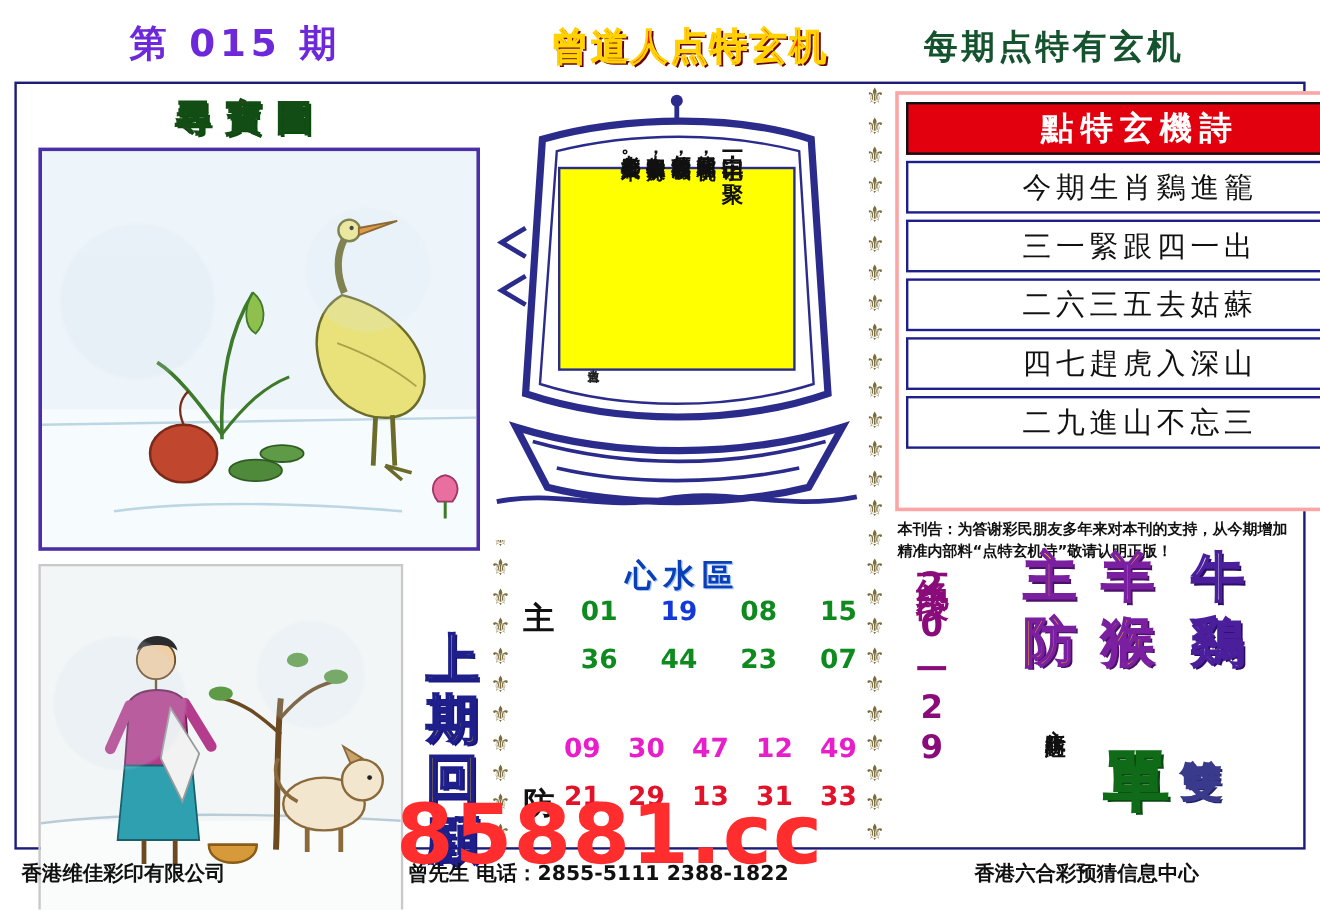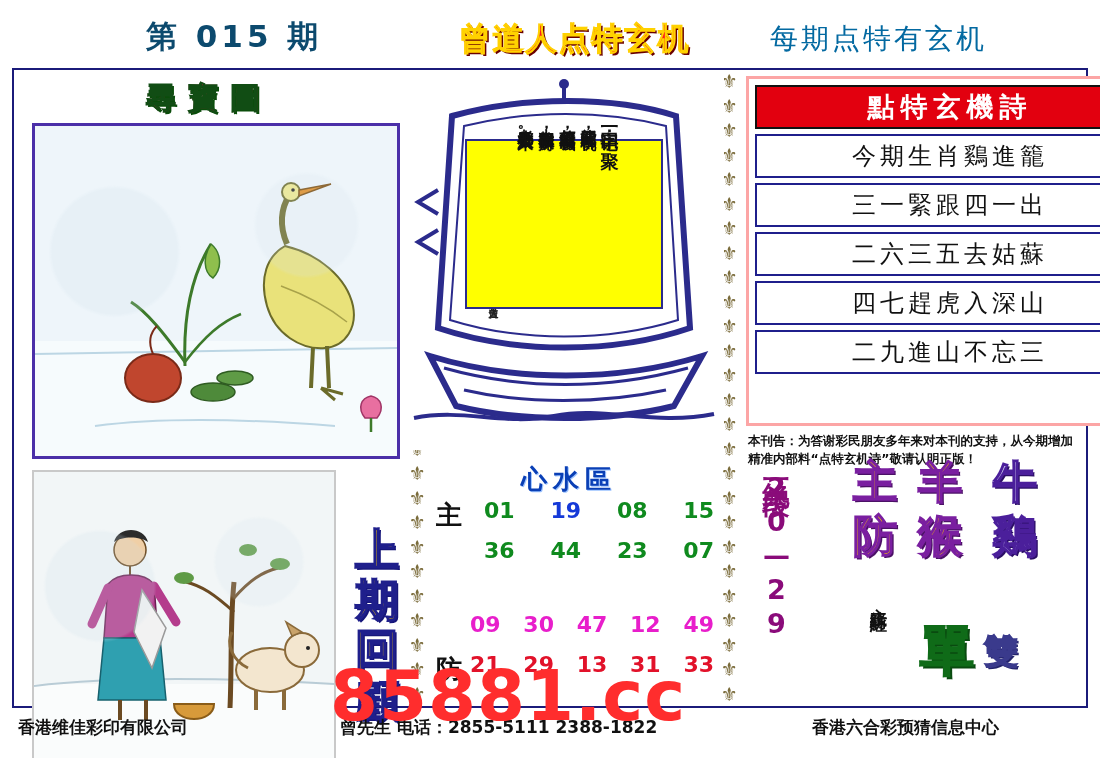--- a/index.html
+++ b/index.html
@@ -8,37 +8,36 @@
     background:#ffffff;
     font-family:"DejaVu Sans","Liberation Sans",sans-serif;
     overflow:hidden;
     position:relative;
   }
   .page{position:absolute;left:0;top:0;width:1100px;height:758px;}
 
   
   .issue{
     position:absolute;left:108px;top:16px;
-    font-size:31px;font-weight:bold;color:#0c4a6e;
+    font-size:31px;font-weight:bold;color:#6d28d9;
     letter-spacing:4px;
     font-family:"DejaVu Sans","Liberation Sans",sans-serif;
-    margin-left:38px;
   }
   .title-red{
     position:absolute;left:415px;top:18px;width:320px;height:40px;
     text-align:center;
     font-size:31px;font-weight:bold;letter-spacing:2px;
     color:#ff1a1a;
     -webkit-text-stroke:1px #ffd200;
     text-shadow:2px 2px 0 #6a0000;
   }
   .title-blue{
     position:absolute;left:770px;top:20px;width:300px;height:36px;
-    font-size:28px;font-weight:normal;letter-spacing:3px;
-    color:#0369a1;
+    font-size:28px;font-weight:bold;letter-spacing:3px;
+    color:#14532d;
   }
 
   
   .frame{
     position:absolute;left:12px;top:68px;width:1076px;height:640px;
     border:2px solid #1b1b7a;
     box-sizing:border-box;
     background:#fff;
   }
 

